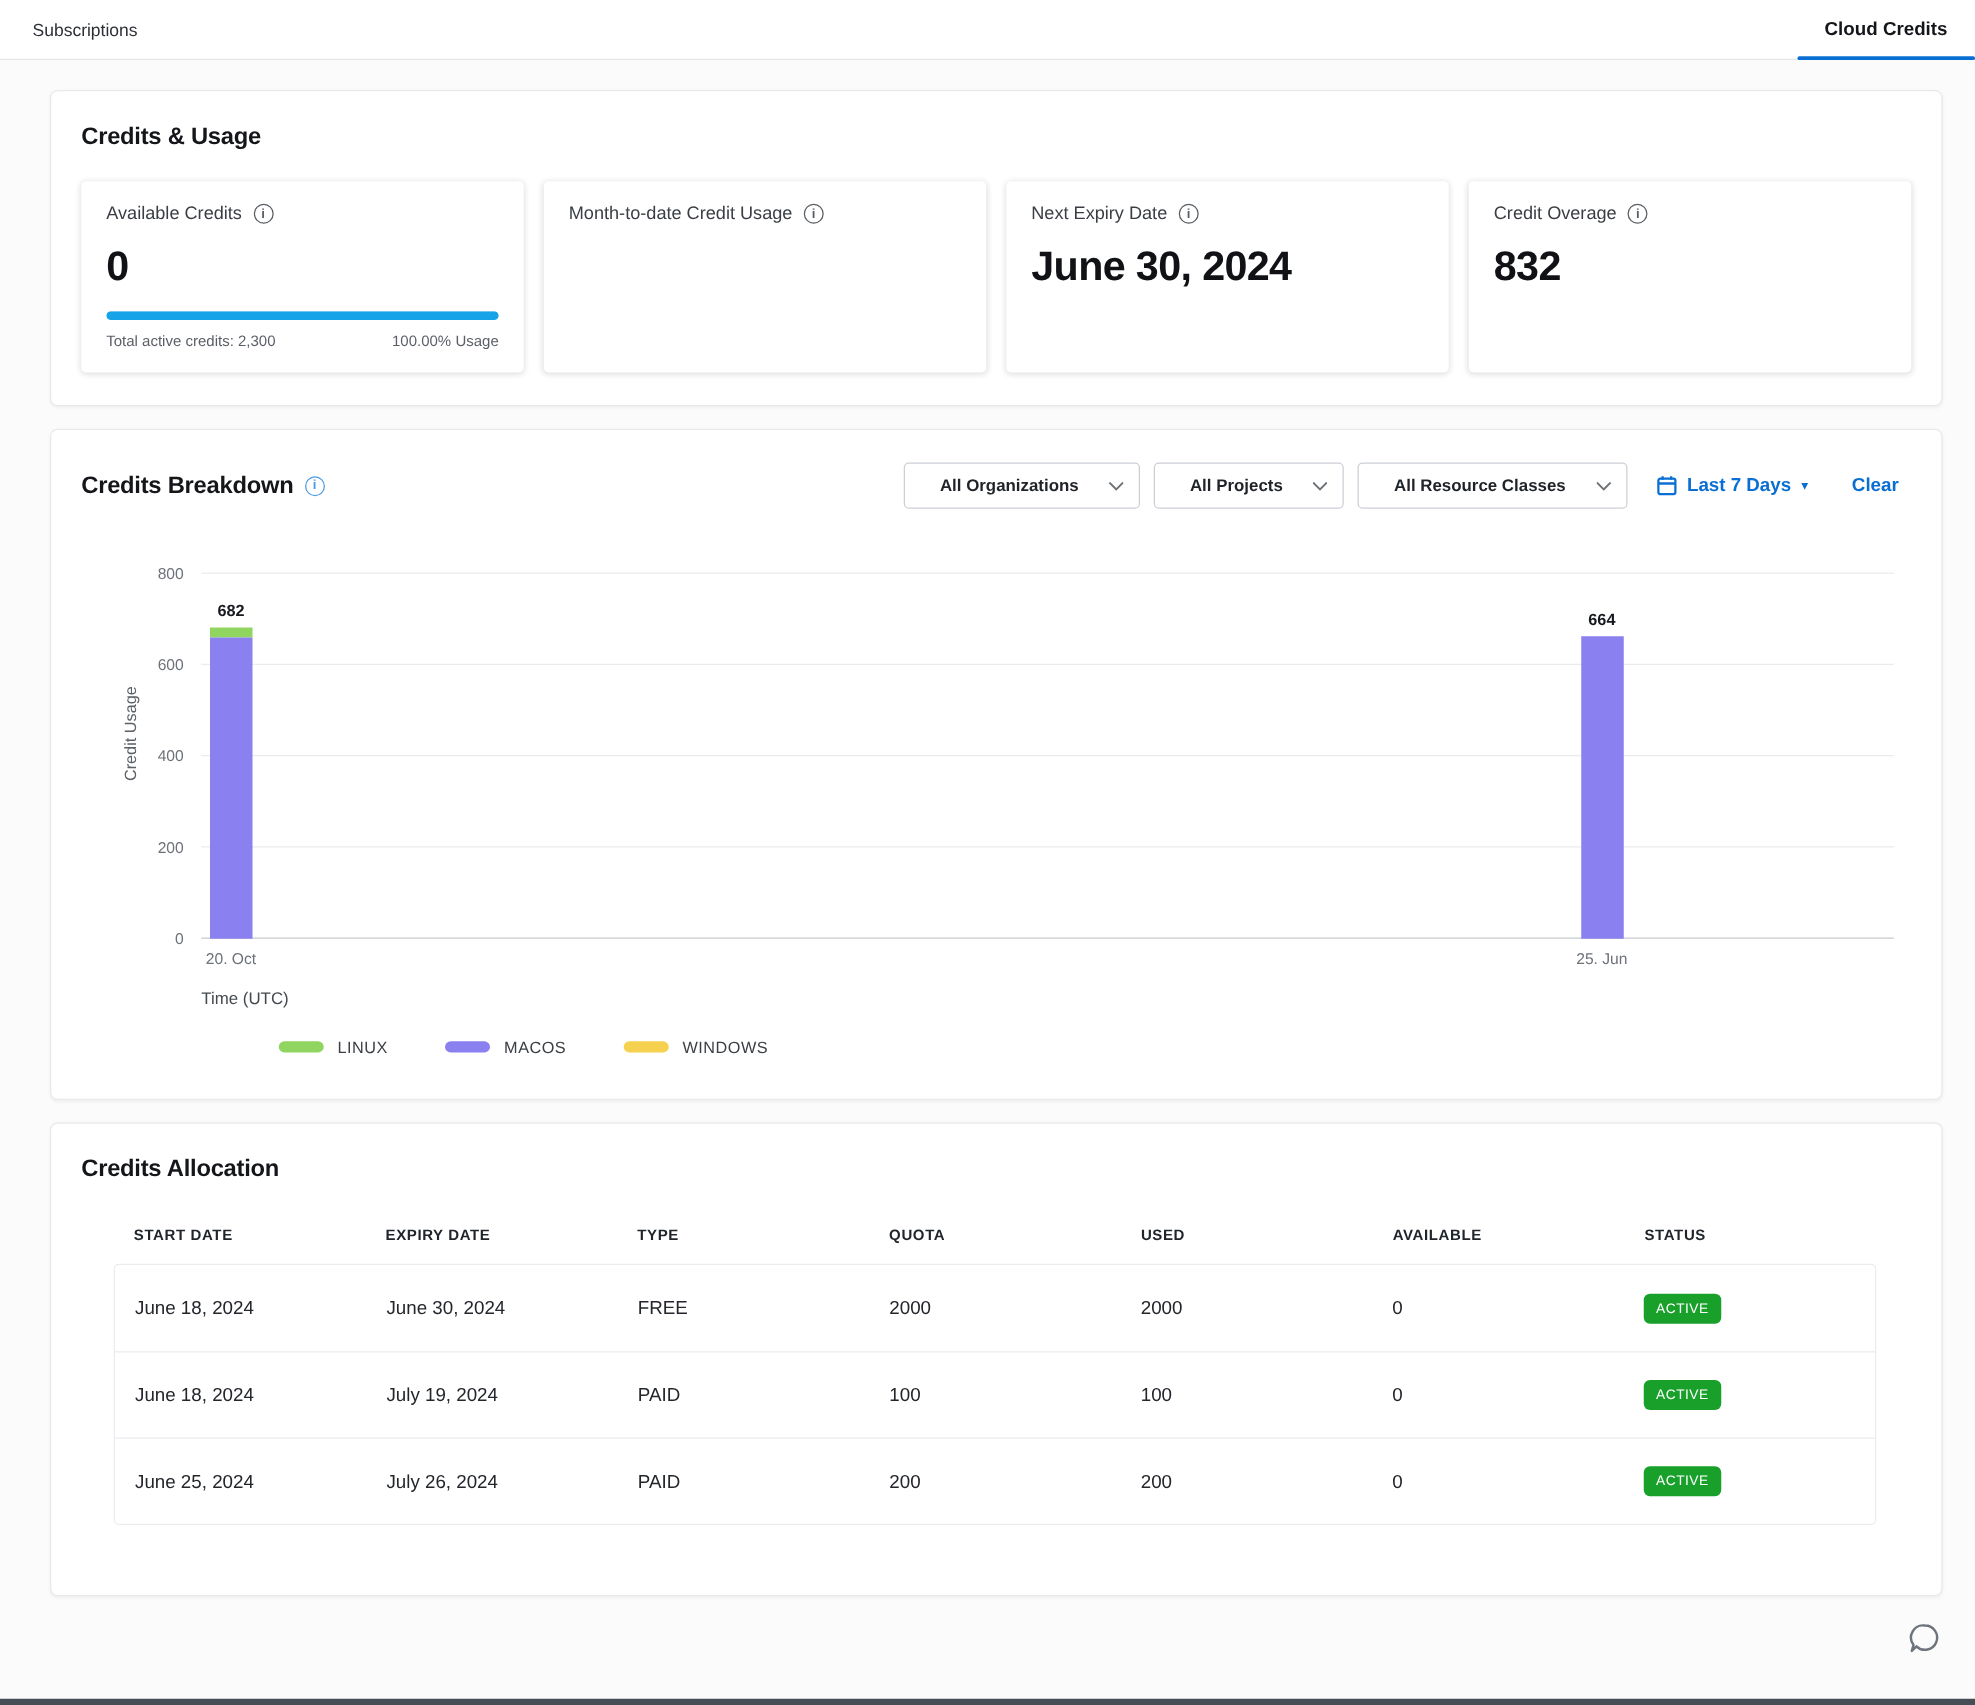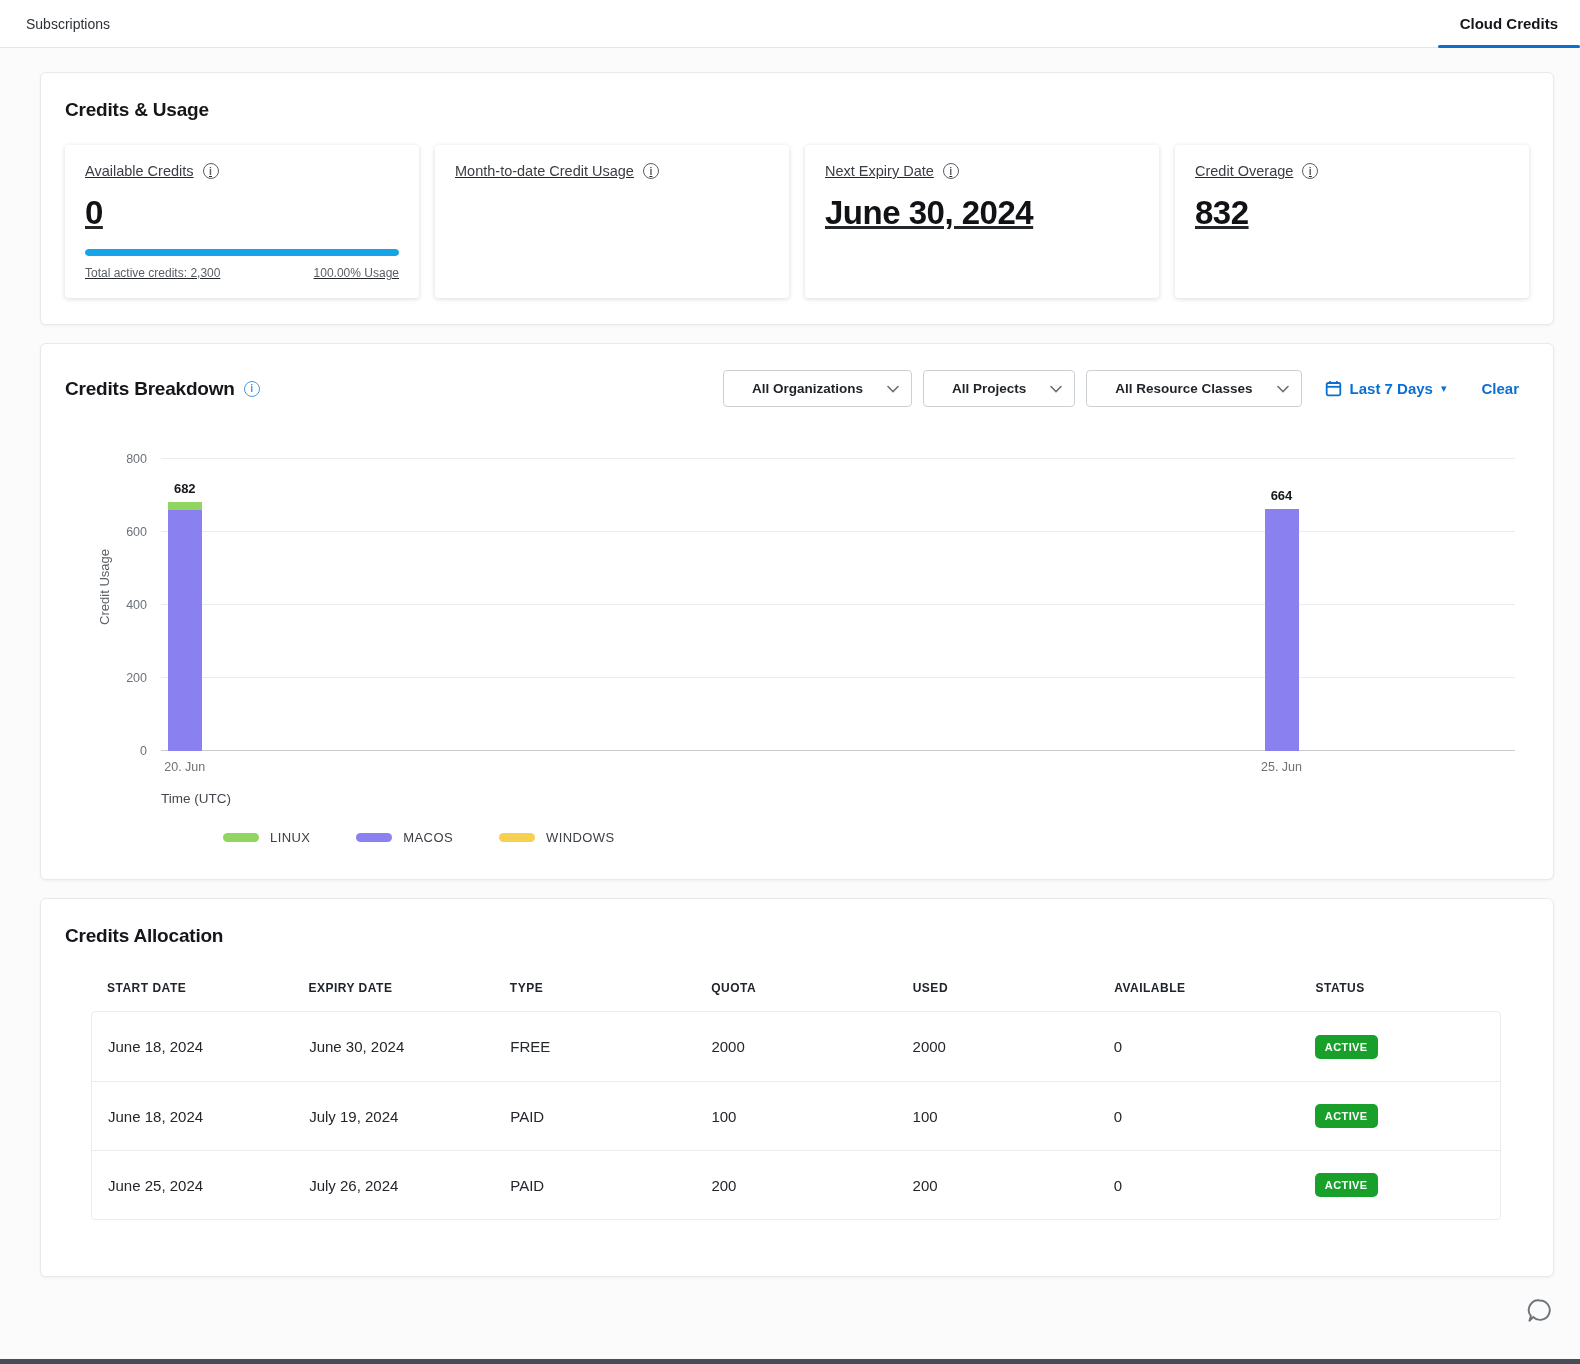--- a/index.html
+++ b/index.html
@@ -31,21 +31,21 @@
     background:var(--accent); border-radius:2px;
   }
   
   .content{padding:24px 0 0 40px;}
   .card{
     width:1514px; background:#fff; border:1px solid #e7e9eb; border-radius:6px;
     box-shadow:0 1px 3px rgba(22,26,31,.05); margin-bottom:18px; padding:26px 24px;
   }
   .card-title{font-size:19px; font-weight:800; color:#14161a; letter-spacing:-.2px;}
   
-  .stat-row{display:grid; grid-template-columns:repeat(4,1fr); gap:16px; margin-top:24px;text-decoration:underline;}
+  .stat-row{display:grid; grid-template-columns:repeat(4,1fr); gap:16px; margin-top:24px;}
   .stat-card{
     background:#fff; border-radius:4px; padding:18px 20px; min-height:144px;
     box-shadow:0 1px 5px rgba(22,26,31,.16);
   }
   .stat-label-row{display:flex; align-items:center;}
   .stat-label{font-size:14.5px; color:#3a3e44;}
   .info-icon{
     width:16px; height:16px; border:1.3px solid #595e64; border-radius:50%;
     color:#595e64; font-size:10.5px; font-weight:700; line-height:1;
     display:inline-flex; align-items:center; justify-content:center;
@@ -103,21 +103,21 @@
   .table{margin:34px 28px 30px 26px;}
   .thead,.trow{display:grid; grid-template-columns:repeat(7,1fr); align-items:center;}
   .thead{padding:0 0 16px 0;}
   .th{font-size:12px; font-weight:700; color:#20242b; letter-spacing:.5px; padding-left:16px;}
   .tbody{border:1px solid #eaecef; border-radius:4px; background:#fff;}
   .trow{height:69px;}
   .trow + .trow{border-top:1px solid #eaecef;}
   .td{font-size:15px; color:#23262b; padding-left:16px;}
   .badge{
     display:inline-block; background:var(--green); color:#fff; font-size:11px;
-    font-weight:700; letter-spacing:.4px; padding:6px 10px; border-radius:5px;
+    font-weight:400; letter-spacing:.4px; padding:6px 10px; border-radius:5px;
   }
   
   .help-fab{
     position:absolute; right:26px; bottom:40px; width:28px; height:26px;
     color:#6e747b; cursor:pointer;
   }
   .bottom-edge{position:absolute; left:0; right:0; bottom:0; height:5px; background:#474d54;}
 </style>
 </head>
 <body>
@@ -234,21 +234,21 @@
           <div class="ytick" style="bottom: 50%;">400</div>
           <div class="gridline" style="bottom: 75%;"></div>
           <div class="ytick" style="bottom: 75%;">600</div>
           <div class="gridline" style="bottom: 100%;"></div>
           <div class="ytick" style="bottom: 100%;">800</div>
           <div class="bar" style="left: 0.5%; width: 34px; height: 85.25%;">
             <div class="seg" style="height: 3.22581%; background: rgb(144, 213, 95);"></div>
             <div class="seg" style="height: 96.7742%; background: rgb(139, 128, 240);"></div>
             <div class="bar-total">682</div>
           </div>
-          <div class="xtick" style="left: calc(0.5% + 17px);">20. Jun</div>
+          <div class="xtick" style="left: calc(0.5% + 17px);">20. Oct</div>
           <div class="bar" style="left: 81.5%; width: 34px; height: 83%;">
             <div class="seg" style="height: 100%; background: rgb(139, 128, 240);"></div>
             <div class="bar-total">664</div>
           </div>
           <div class="xtick" style="left: calc(81.5% + 17px);">25. Jun</div>
         </div>
       <div class="xaxis-label">Time (UTC)</div>
       <div class="legend" id="chart-legend">
           <div class="legend-item">
             <span class="swatch" style="background: rgb(144, 213, 95);"></span>

